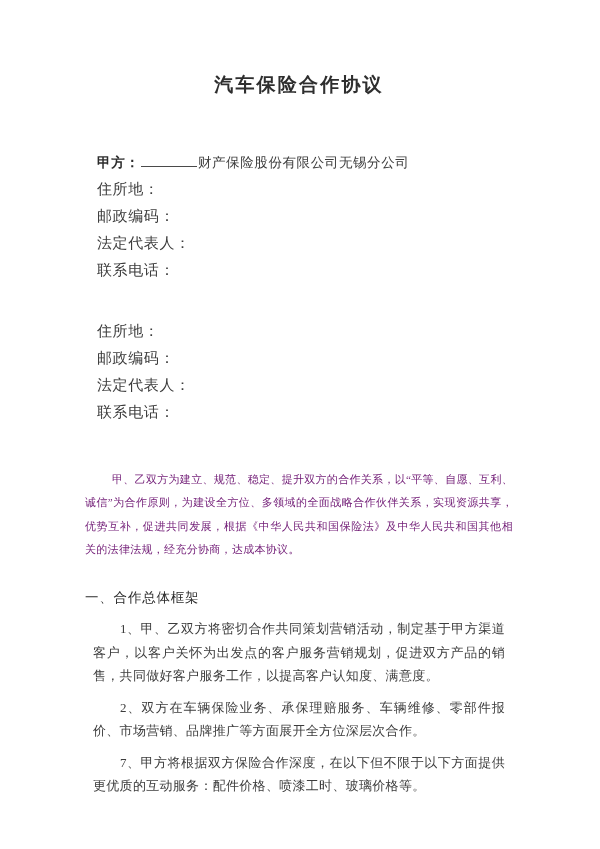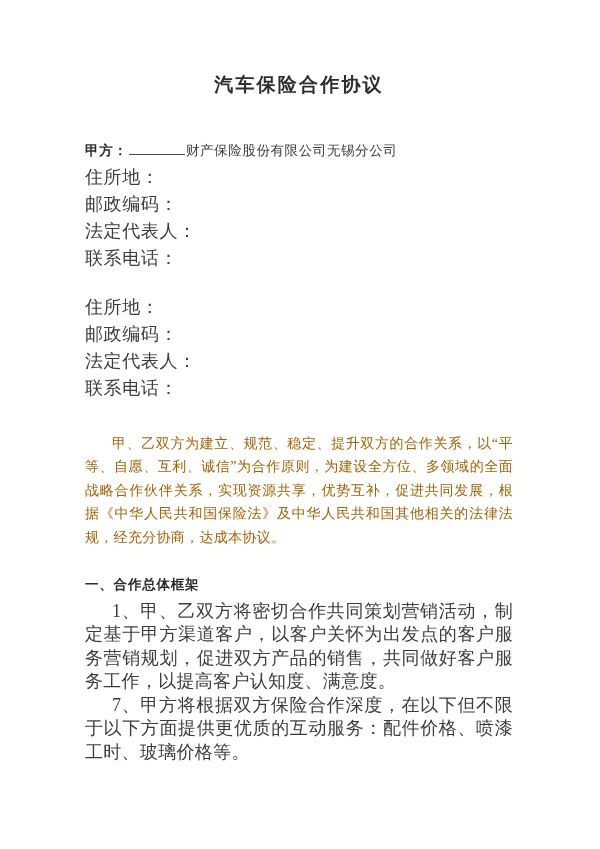--- a/index.html
+++ b/index.html
@@ -40,21 +40,21 @@
     font-size: 19px;
     font-weight: bold;
     letter-spacing: 2.2px;
     color: #2e2e2e;
     line-height: 1.4;
     font-family: "Liberation Serif", "DejaVu Serif", serif;
   }
 
   
   .party-block {
-    margin: 0;
+    margin: 12px;
   }
   .party-block.party-a { padding-top: 38px; }
   .party-block.party-b { padding-top: 22px; }
 
   .party-line {
     font-size: 13.5px;
     line-height: 27px;
     color: #3c3c3c;
     white-space: nowrap;
     letter-spacing: 0.6px;
@@ -67,61 +67,61 @@
   .blank-line {
     display: inline-block;
     border-bottom: 1px solid #4a4a4a;
     vertical-align: baseline;
     margin: 0 1px;
   }
   .blank-long { width: 56px; }
   .blank-short { width: 36px; }
 
   .field-line {
-    font-size: 18px;
+    font-size: 15px;
     line-height: 27px;
     color: #3c3c3c;
     letter-spacing: 0.6px;
   }
 
   
   .preamble {
     padding-top: 30px;
   }
   .body-para {
     margin: 0;
-    font-size: 14px;
+    font-size: 11px;
     line-height: 23.5px;
     text-align: justify;
     text-justify: inter-ideograph;
     text-indent: 27px;
-    color: #a16207;
+    color: #701a75;
     letter-spacing: 0.3px;
   }
 
   
   .section {
     padding-top: 24px;
   }
   .section-heading {
     margin: 0 0 3px 0;
     font-size: 13.5px;
-    font-weight: bold;
+    font-weight: normal;
     line-height: 23.5px;
     color: #2b2b2b;
     letter-spacing: 0.8px;
   }
   .section-items {
     margin: 0;
     padding: 0;
     list-style: none;
   }
   .section-items li {
-    margin: 0;
-    font-size: 18px;
+    margin: 8px;
+    font-size: 13px;
     line-height: 23.5px;
     text-align: justify;
     text-justify: inter-ideograph;
     text-indent: 27px;
     color: #3c3c3c;
     letter-spacing: 0.3px;
   }
 </style>
 </head>
 <body>
@@ -149,18 +149,19 @@
     </div>
 
     <div class="preamble">
       <p class="body-para">甲、乙双方为建立、规范、稳定、提升双方的合作关系，以“平等、自愿、互利、诚信”为合作原则，为建设全方位、多领域的全面战略合作伙伴关系，实现资源共享，优势互补，促进共同发展，根据《中华人民共和国保险法》及中华人民共和国其他相关的法律法规，经充分协商，达成本协议。</p>
     </div>
 
     <div class="section">
       <h2 class="section-heading">一、合作总体框架</h2>
       <ul class="section-items">
         <li>1、甲、乙双方将密切合作共同策划营销活动，制定基于甲方渠道客户，以客户关怀为出发点的客户服务营销规划，促进双方产品的销售，共同做好客户服务工作，以提高客户认知度、满意度。</li>
+        <li>2、双方在车辆保险业务、承保理赔服务、车辆维修、零部件报价、市场营销、品牌推广等方面展开全方位深层次合作。</li>
         <li>7、甲方将根据双方保险合作深度，在以下但不限于以下方面提供更优质的互动服务：配件价格、喷漆工时、玻璃价格等。</li>
       </ul>
     </div>
 
   </div>
 </div>
 
 </body></html>

